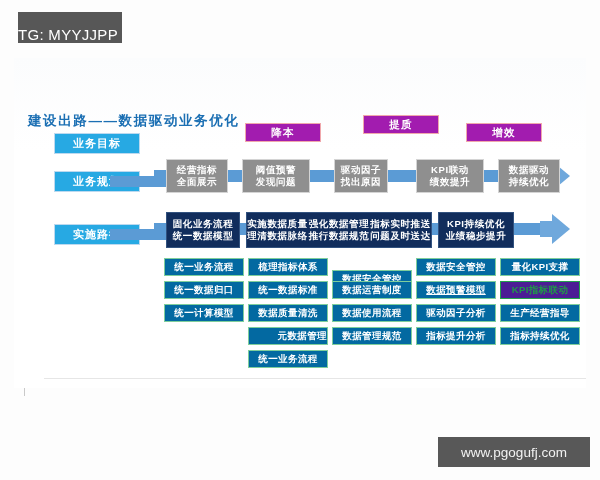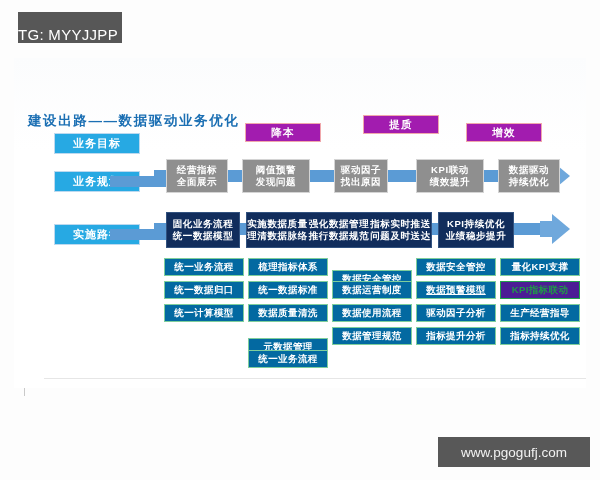--- a/index.html
+++ b/index.html
@@ -258,21 +258,21 @@
         </div>
         <div class="gcell" style="left: 98px; width: 80px; top: 0px;">
           <span>梳理指标体系</span>
         </div>
         <div class="gcell" style="left: 98px; width: 80px; top: 23px;">
           <span>统一数据标准</span>
         </div>
         <div class="gcell" style="left: 98px; width: 80px; top: 46px;">
           <span>数据质量清洗</span>
         </div>
-        <div class="gcell" style="left: 98px; width: 80px; top: 80px;">
+        <div class="gcell" style="left: 98px; width: 80px; top: 69px; justify-content: flex-end;">
           <span>元数据管理</span>
         </div>
         <div class="gcell" style="left: 98px; width: 80px; top: 92px;">
           <span>统一业务流程</span>
         </div>
         <div class="gcell" style="left: 182px; width: 80px; top: 12px;">
           <span>数据安全管控</span>
         </div>
         <div class="gcell" style="left: 182px; width: 80px; top: 23px;">
           <span>数据运营制度</span>

